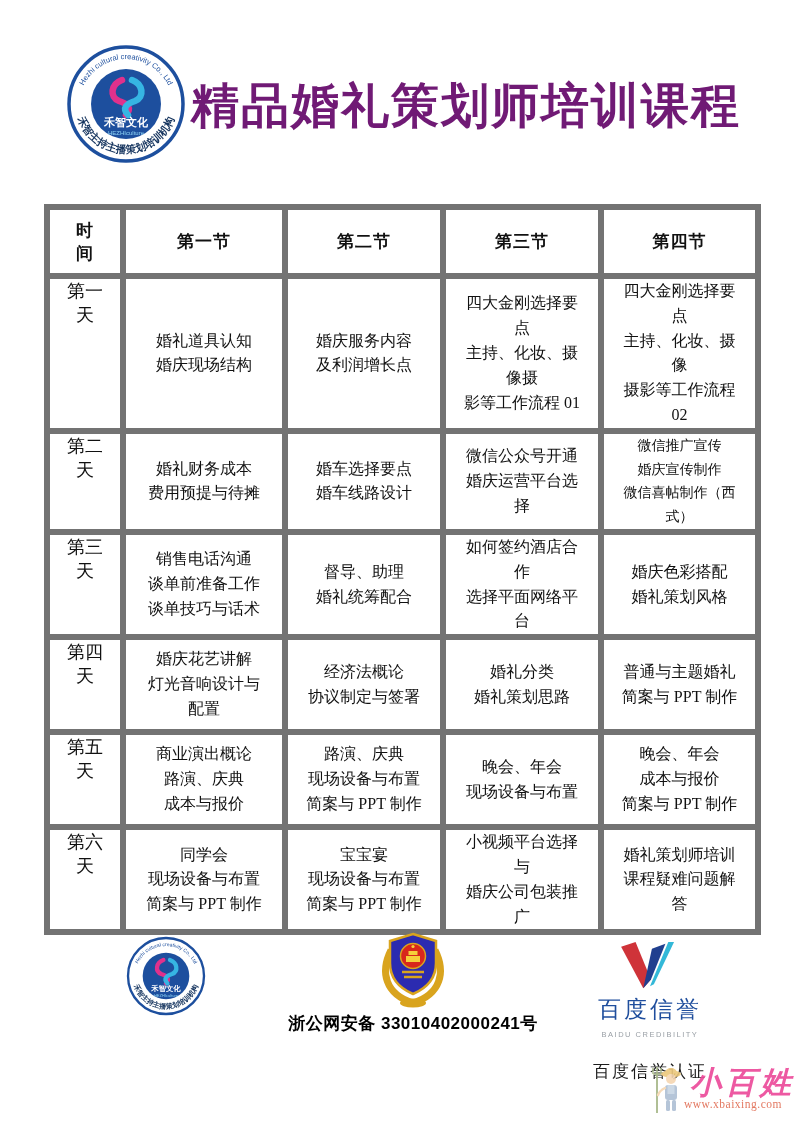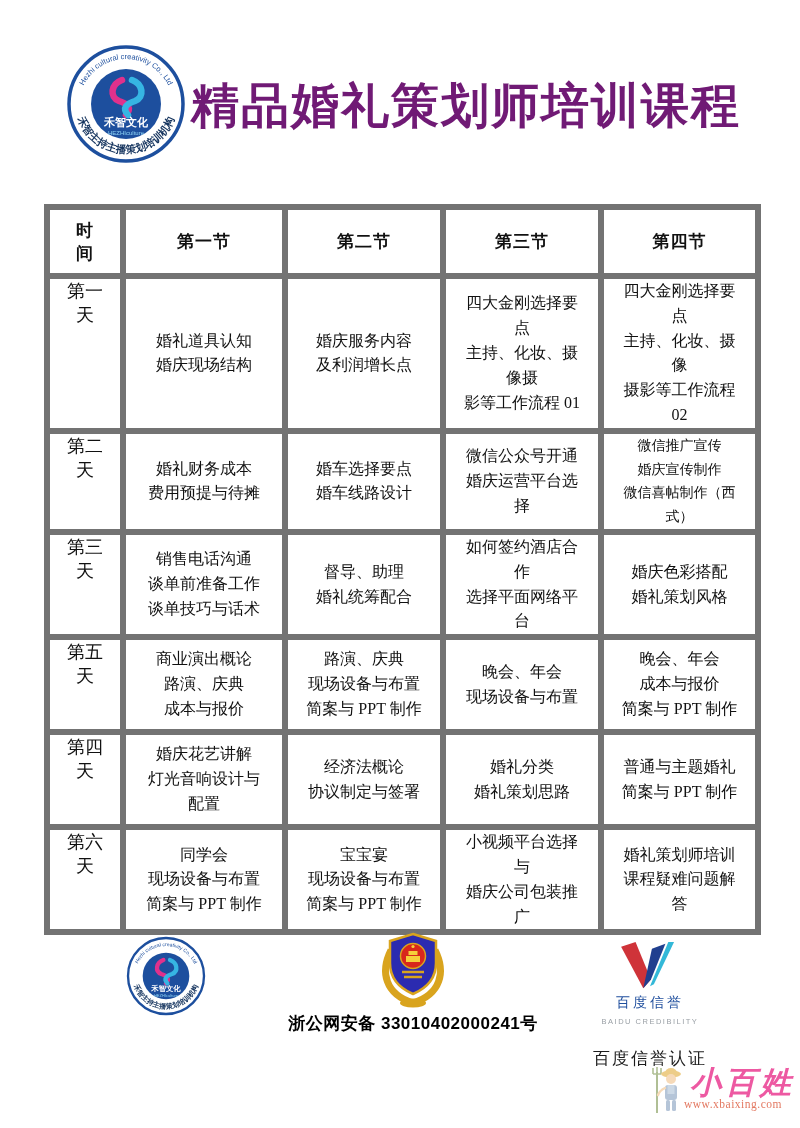--- a/index.html
+++ b/index.html
@@ -30,21 +30,21 @@
   .f-left .txt{font-family:"Liberation Sans",sans-serif;font-size:16px;color:#1c1c1c;white-space:nowrap;}
 
   .f-center{position:absolute;left:288px;top:930px;width:250px;text-align:center;}
   .f-center svg{width:70px;height:80px;display:block;margin:0 auto 2px auto;}
   .f-center .txt{font-family:"Liberation Sans",sans-serif;font-weight:900;font-size:17px;
       color:#000;white-space:nowrap;letter-spacing:0.5px;}
 
   .f-right{position:absolute;left:566px;top:940px;width:168px;text-align:center;
       font-family:"Liberation Sans",sans-serif;}
   .f-right svg{width:62px;height:52px;display:block;margin:0 auto 2px auto;}
-  .f-right .brand{font-size:14px;color:#1f4e9d;letter-spacing:3px;white-space:nowrap;}
+  .f-right .brand{font-size:23px;color:#1f4e9d;letter-spacing:3px;white-space:nowrap;}
   .f-right .brand-en{font-size:7.5px;color:#9aa0a6;letter-spacing:1.5px;margin-top:5px;white-space:nowrap;}
   .f-right .cert{font-size:17px;color:#1c1c1c;letter-spacing:2px;margin-top:21px;white-space:nowrap;}
 
   
   .watermark{position:absolute;left:650px;top:1062px;width:144px;height:58px;opacity:0.9;}
   .watermark svg{position:absolute;left:0;top:2px;width:36px;height:52px;}
   .wm-name{position:absolute;left:40px;top:0px;width:104px;font-size:31px;font-weight:bold;
       color:#ec4899;letter-spacing:4px;white-space:nowrap;font-family:"DejaVu Sans",sans-serif;font-style:italic;}
   .wm-url{position:absolute;left:34px;top:36px;width:110px;font-size:11.5px;color:#e06a50;
       letter-spacing:0.5px;font-family:Liberation Serif, serif;white-space:nowrap;}
@@ -122,42 +122,42 @@
 谈单前准备工作
 谈单技巧与话术</td>
         <td class="cell">督导、助理
 婚礼统筹配合</td>
         <td class="cell">如何签约酒店合作
 选择平面网络平台</td>
         <td class="cell">婚庆色彩搭配
 婚礼策划风格</td>
       </tr>
       <tr class="drow">
-        <td class="day">第五天</td>
-        <td class="cell">商业演出概论
-路演、庆典
-成本与报价</td>
-        <td class="cell">路演、庆典
-现场设备与布置
-简案与 PPT 制作</td>
-        <td class="cell">晚会、年会
-现场设备与布置</td>
-        <td class="cell">晚会、年会
-成本与报价
-简案与 PPT 制作</td>
-      </tr>
-      <tr class="drow">
         <td class="day">第四天</td>
         <td class="cell">婚庆花艺讲解
 灯光音响设计与配置</td>
         <td class="cell">经济法概论
 协议制定与签署</td>
         <td class="cell">婚礼分类
 婚礼策划思路</td>
         <td class="cell">普通与主题婚礼
+简案与 PPT 制作</td>
+      </tr>
+      <tr class="drow">
+        <td class="day">第五天</td>
+        <td class="cell">商业演出概论
+路演、庆典
+成本与报价</td>
+        <td class="cell">路演、庆典
+现场设备与布置
+简案与 PPT 制作</td>
+        <td class="cell">晚会、年会
+现场设备与布置</td>
+        <td class="cell">晚会、年会
+成本与报价
 简案与 PPT 制作</td>
       </tr>
       <tr class="drow">
         <td class="day">第六天</td>
         <td class="cell">同学会
 现场设备与布置
 简案与 PPT 制作</td>
         <td class="cell">宝宝宴
 现场设备与布置
 简案与 PPT 制作</td>

